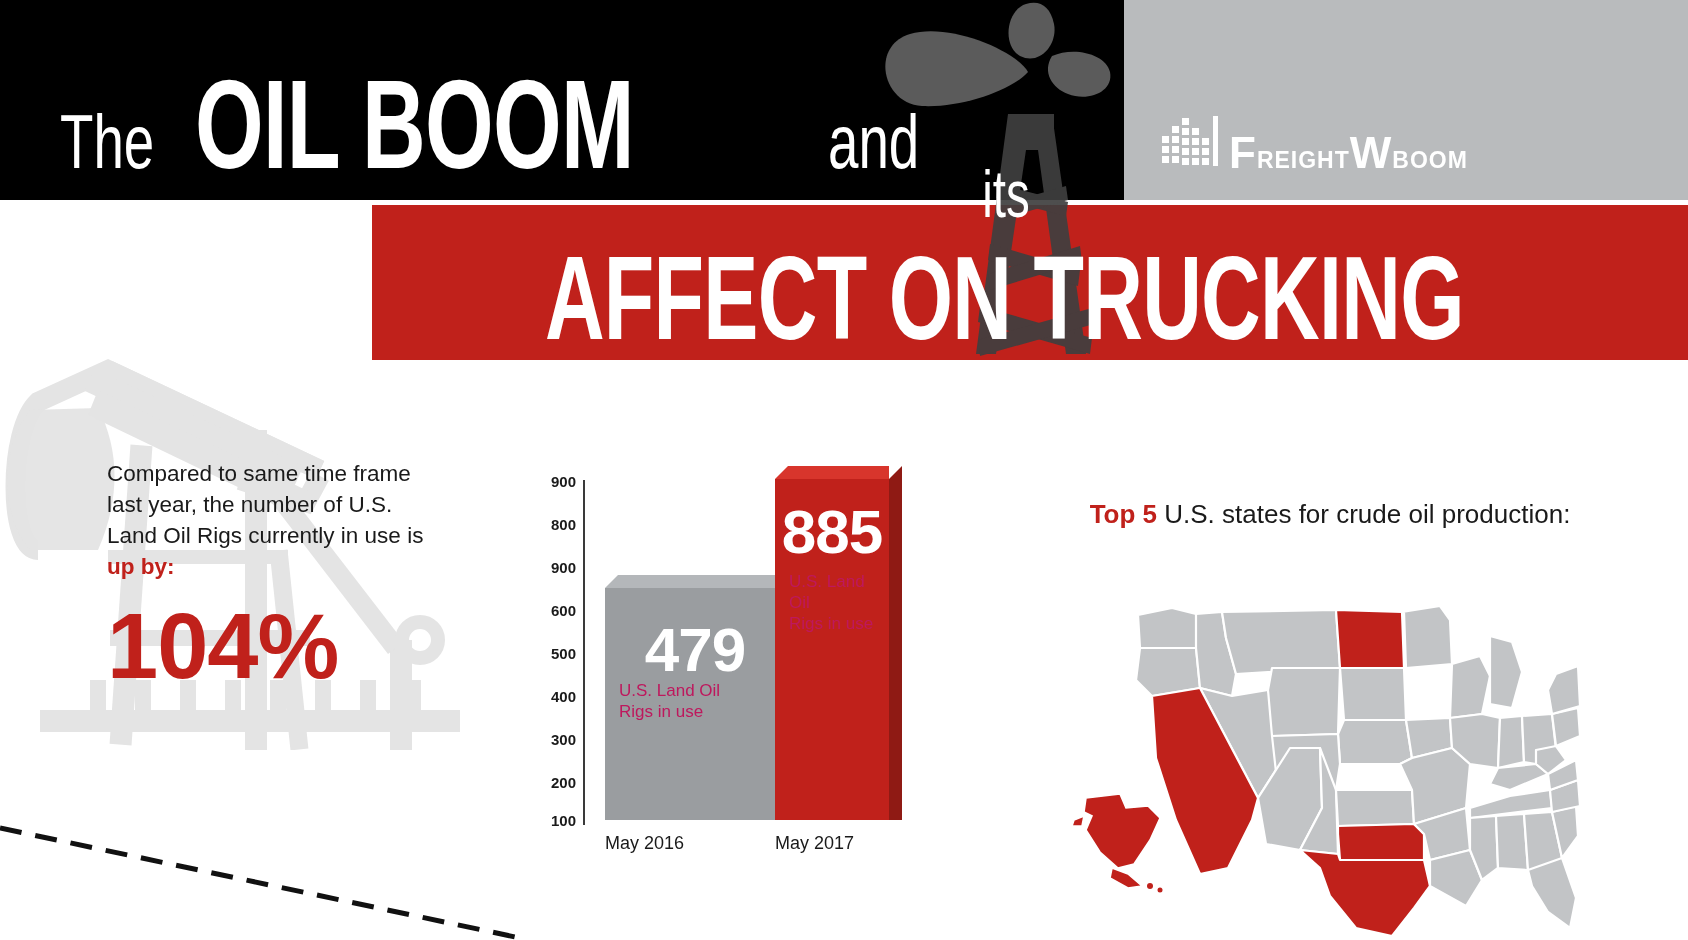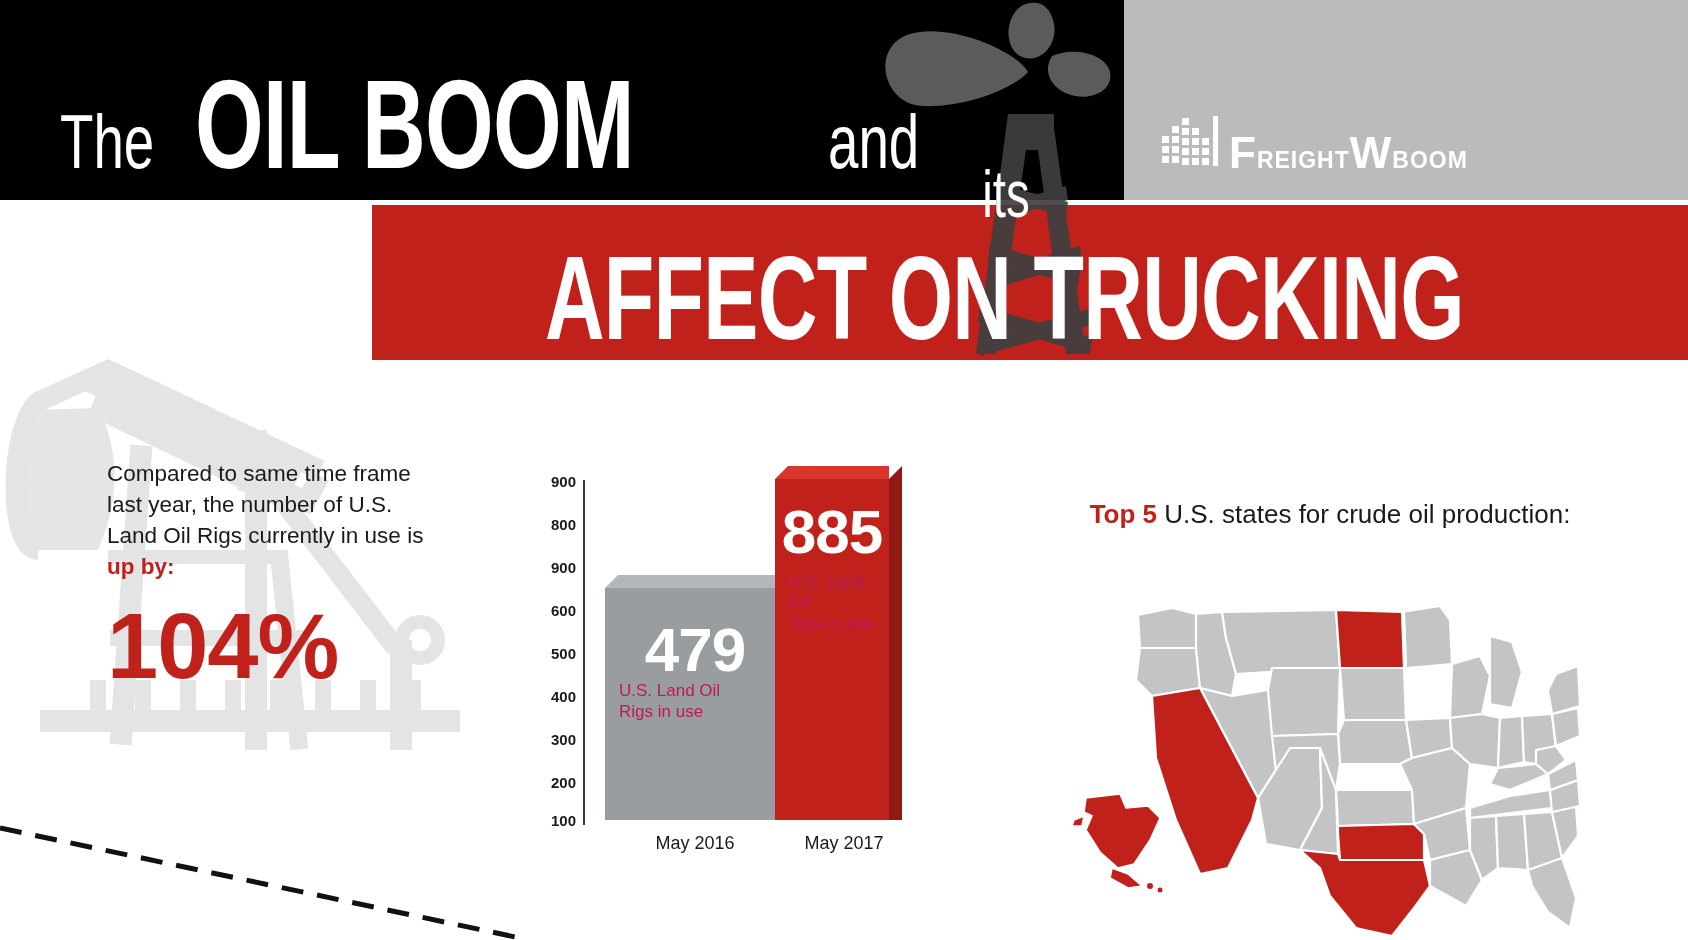--- a/index.html
+++ b/index.html
@@ -116,21 +116,21 @@
     position: absolute; left: 0; width: 100%; text-align: center;
     font-size: 62px; font-weight: 700; color: #ffffff; line-height: 1;
     font-family: "Liberation Sans", sans-serif; letter-spacing: -1px;
   }
   .bar-cap {
     position: absolute; left: 0; width: 100%; text-align: left; padding-left: 14px;
     font-size: 17px; font-weight: 500; color: #be185d; line-height: 21px;
     font-family: "Liberation Sans", sans-serif;
   }
   .x-label {
-    position: absolute; text-align: center; font-size: 18px; font-weight: 500;
+    position: absolute; font-size: 18px; font-weight: 500;
     color: #1a1a1a; font-family: "Liberation Sans", sans-serif;
   }
 
   
   .map-head {
     position: absolute; left: 1020px; top: 496px; width: 620px; z-index: 2;
     text-align: center; font-size: 26px; line-height: 36px; color: #1a1a1a;
     font-weight: 500; font-family: "Liberation Sans", sans-serif;
   }
   .map-head .accent { color: #c0211b; font-weight: 700; }

